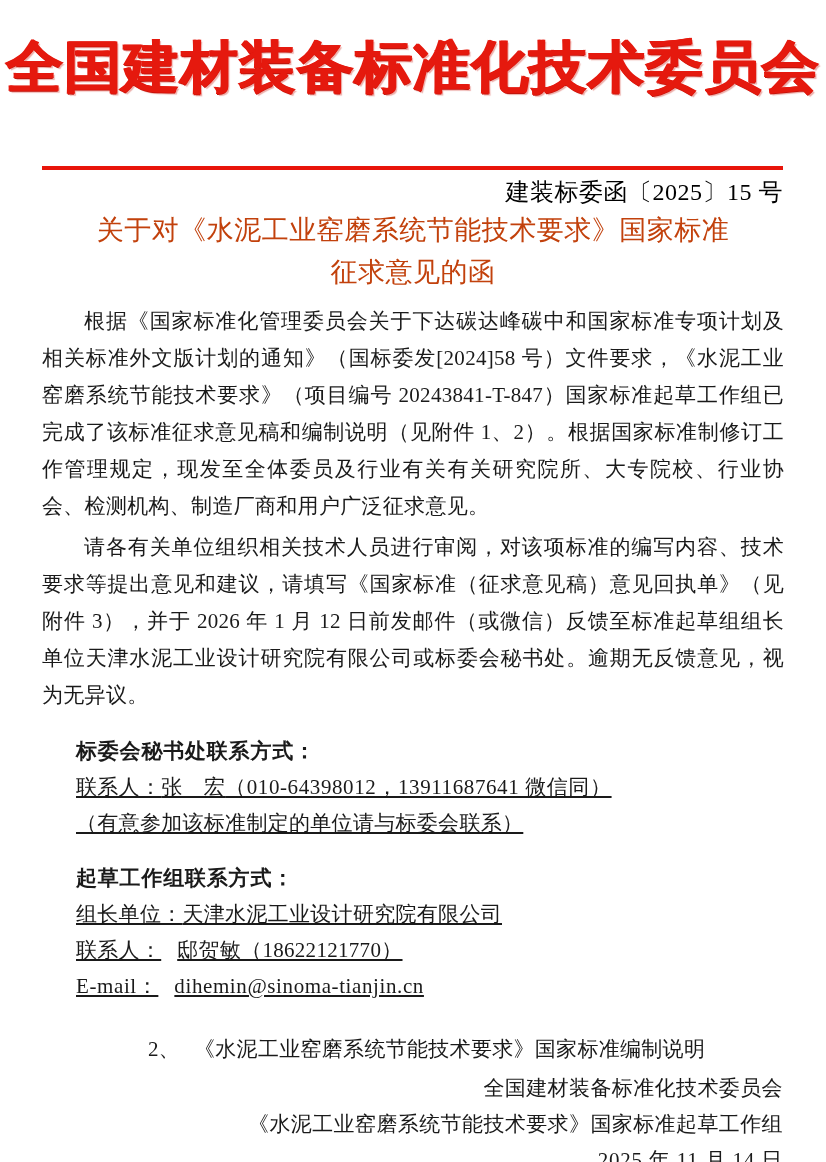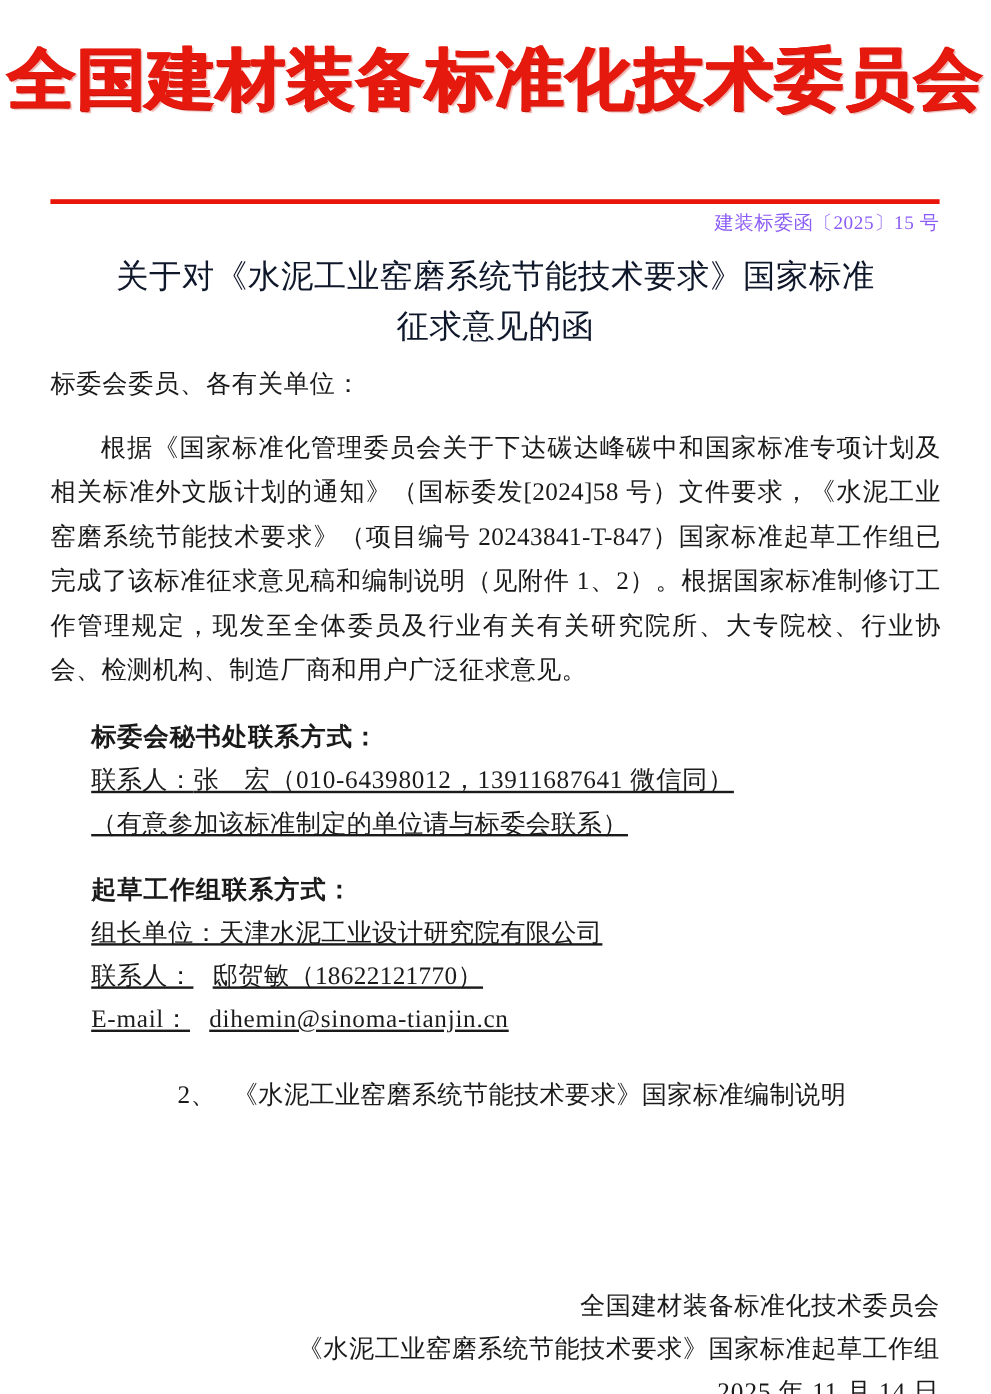--- a/index.html
+++ b/index.html
@@ -51,37 +51,37 @@
     width: 741px;
     height: 4px;
     background: #e8150a;
   }
 
   
   .doc-number {
     position: absolute;
     right: 43px;
     top: 176px;
-    font-size: 16px;
+    font-size: 24px;
     letter-spacing: 0.5px;
-    color: #8b5cf6;
+    color: #000000;
     white-space: nowrap;
   }
 
   
   .doc-title {
     position: absolute;
     left: 60px;
     top: 209px;
     width: 706px;
     text-align: center;
     font-size: 27px;
     line-height: 42px;
     font-family: "Liberation Sans", "DejaVu Sans", sans-serif;
-    color: #0f172a;
+    color: #c2410c;
     letter-spacing: 0.5px;
   }
 
   
   .body-wrap {
     position: absolute;
     left: 42px;
     top: 303px;
     width: 742px;
   }
@@ -185,24 +185,24 @@
 
   <div class="doc-number">建装标委函〔2025〕15 号</div>
 
   <div class="doc-title">
     <div>关于对《水泥工业窑磨系统节能技术要求》国家标准</div>
     <div>征求意见的函</div>
   </div>
 
   <div class="body-wrap">
 
-    <div class="salutation">标委会委员、各有关单位：</div>
 
     <p class="para">根据《国家标准化管理委员会关于下达碳达峰碳中和国家标准专项计划及相关标准外文版计划的通知》（国标委发[2024]58 号）文件要求，《水泥工业窑磨系统节能技术要求》（项目编号 20243841-T-847）国家标准起草工作组已完成了该标准征求意见稿和编制说明（见附件 1、2）。根据国家标准制修订工作管理规定，现发至全体委员及行业有关有关研究院所、大专院校、行业协会、检测机构、制造厂商和用户广泛征求意见。</p>
 
+    <p class="para">请各有关单位组织相关技术人员进行审阅，对该项标准的编写内容、技术要求等提出意见和建议，请填写《国家标准（征求意见稿）意见回执单》（见附件 3），并于 2026 年 1 月 12 日前发邮件（或微信）反馈至标准起草组组长单位天津水泥工业设计研究院有限公司或标委会秘书处。逾期无反馈意见，视为无异议。</p>
 
     <div class="contact-block">
       <div class="contact-heading">标委会秘书处联系方式：</div>
 
       <div class="contact-line">
         <span>联系人：</span><span>张　宏</span><span class="mono-ish">（010-64398012，13911687641 微信同）</span>
       </div>
 
 
       <div class="contact-line">（有意参加该标准制定的单位请与标委会联系）</div>

